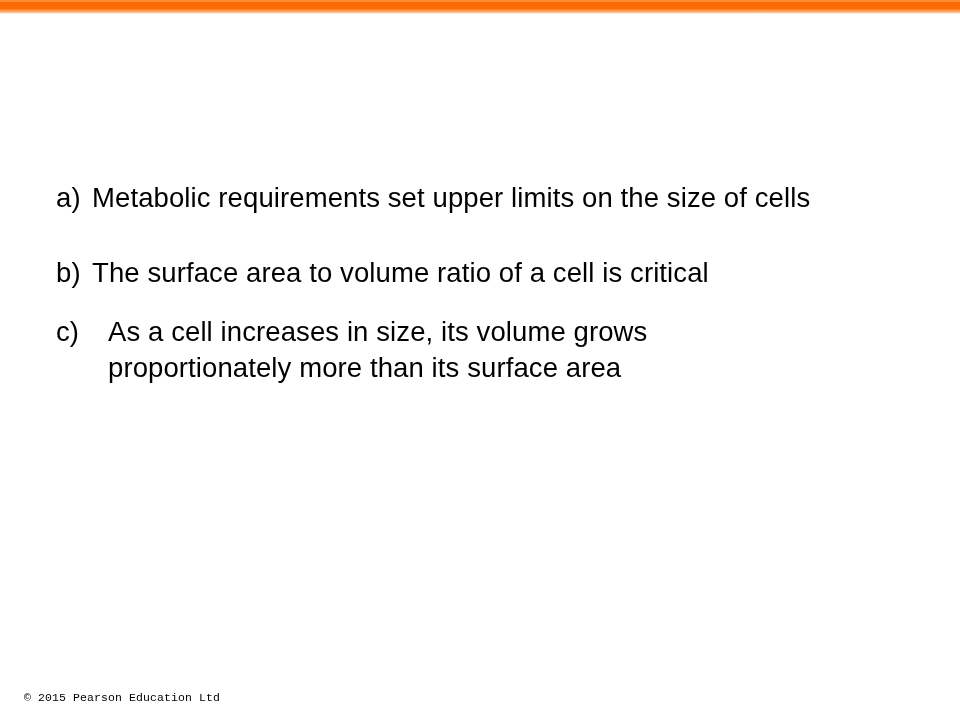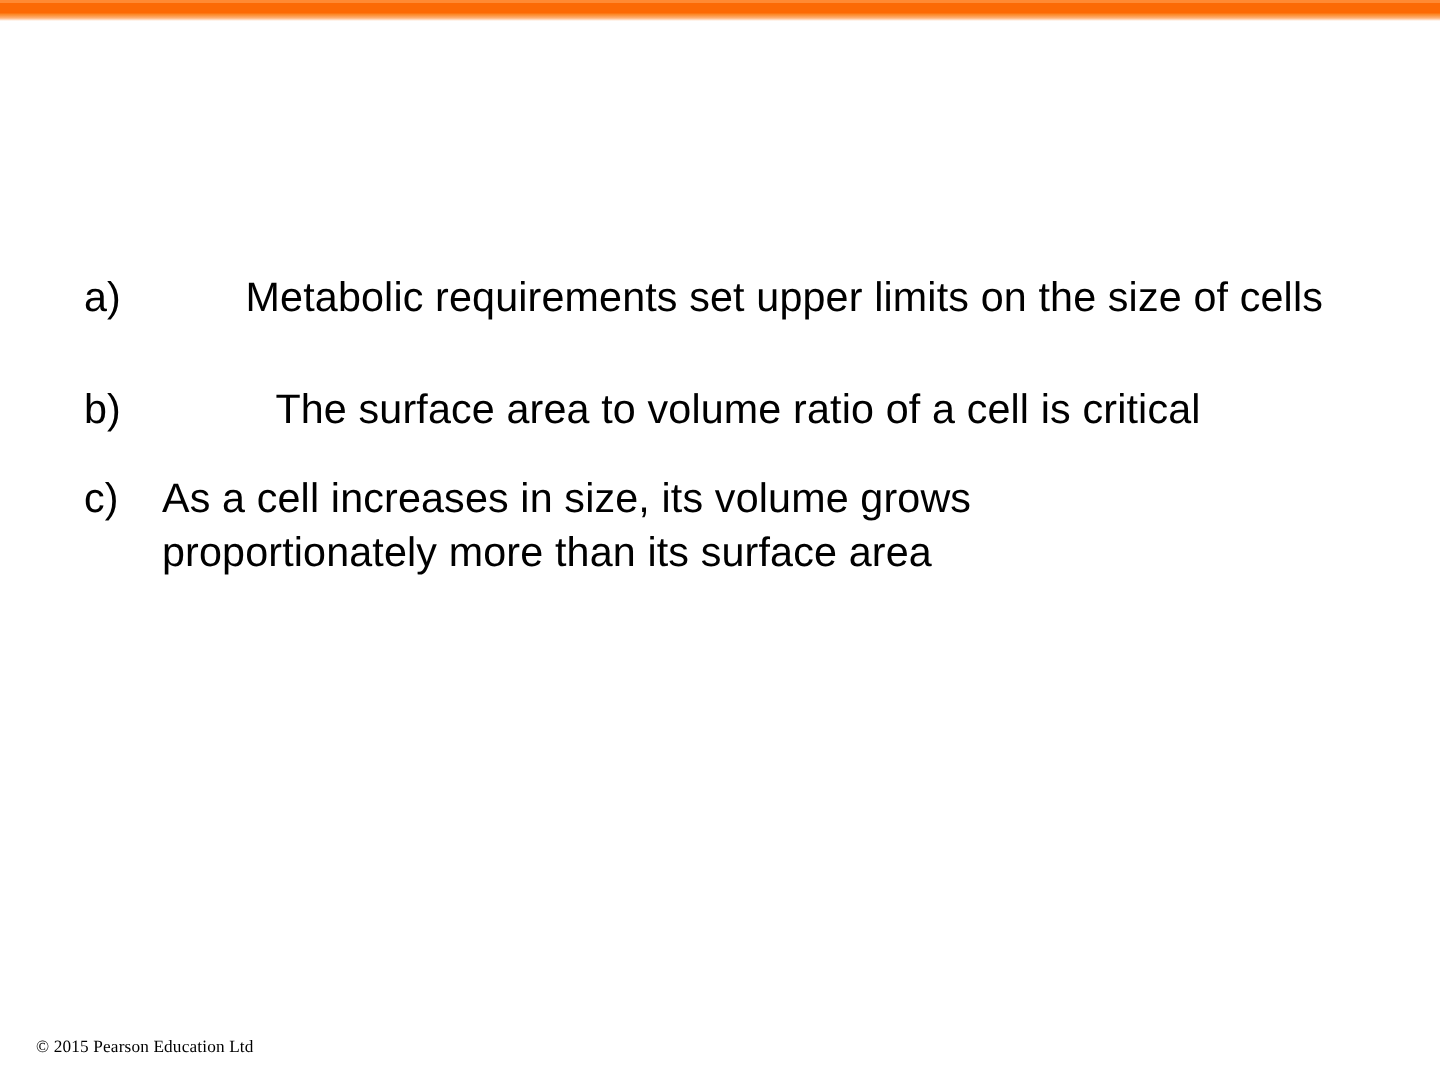--- a/index.html
+++ b/index.html
@@ -74,33 +74,33 @@
     flex: 0 0 auto;
     width: 36px;
     text-align: left;
     white-space: nowrap;
   }
   .item-text {
     flex: 1 1 auto;
     max-width: 790px;
   }
   
-  .item-a .item-text { max-width: 790px; text-align: right; }
-  .item-b .item-text { max-width: 800px; text-align: center; }
+  .item-a .item-text { max-width: 790px; }
+  .item-b .item-text { max-width: 800px; }
   .item-c .item-text { max-width: 680px; margin-left: 16px; }
 
   .gap-large { height: 16px; }
 
   .footer {
     position: absolute;
     left: 24px;
     bottom: 16px;
     font-size: 11.5px;
     color: #000000;
-    font-family: Liberation Serif, serif;
+    font-family: Liberation Mono, monospace;
     letter-spacing: 0.1px;
   }
 </style>
 </head>
 <body>
 
 <div class="slide">
 
   <div class="top-bar">
     <div class="top-bar-core">

